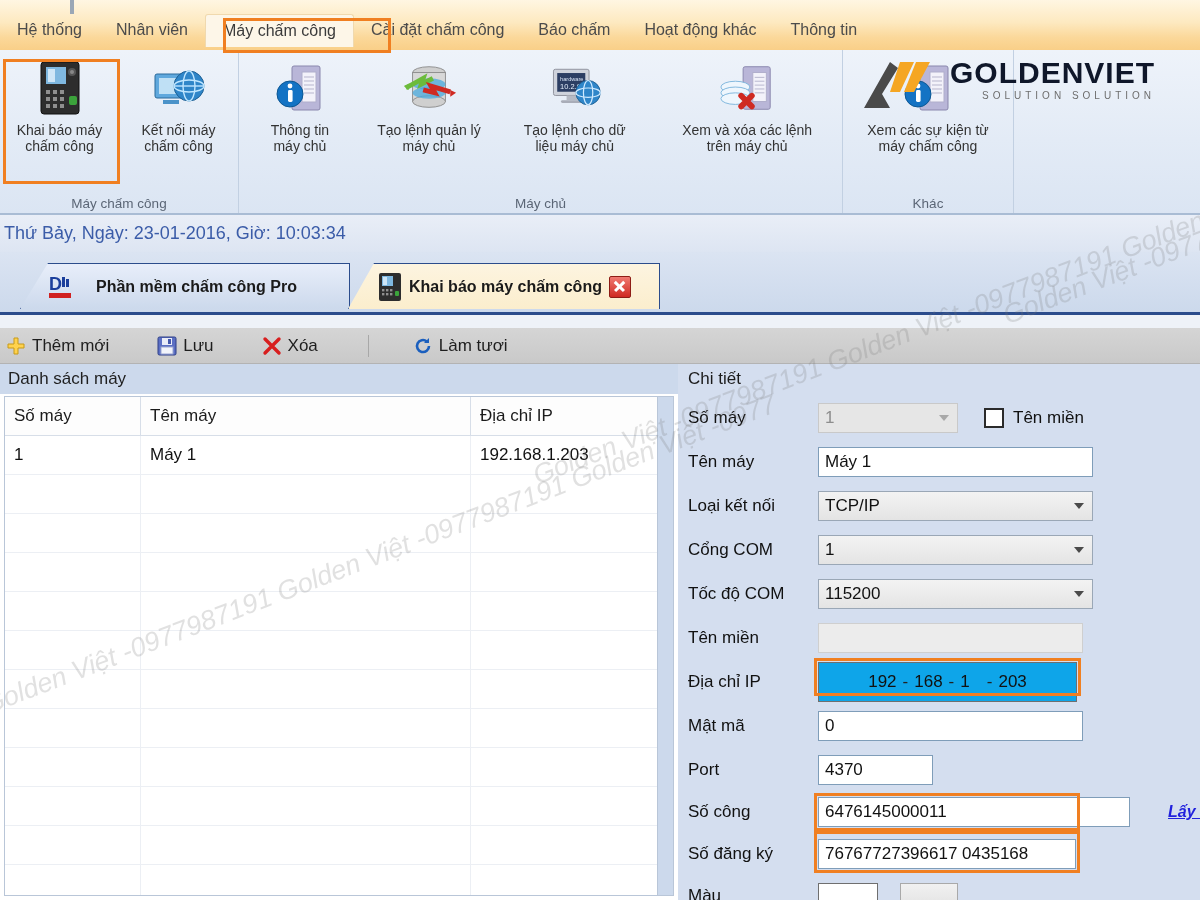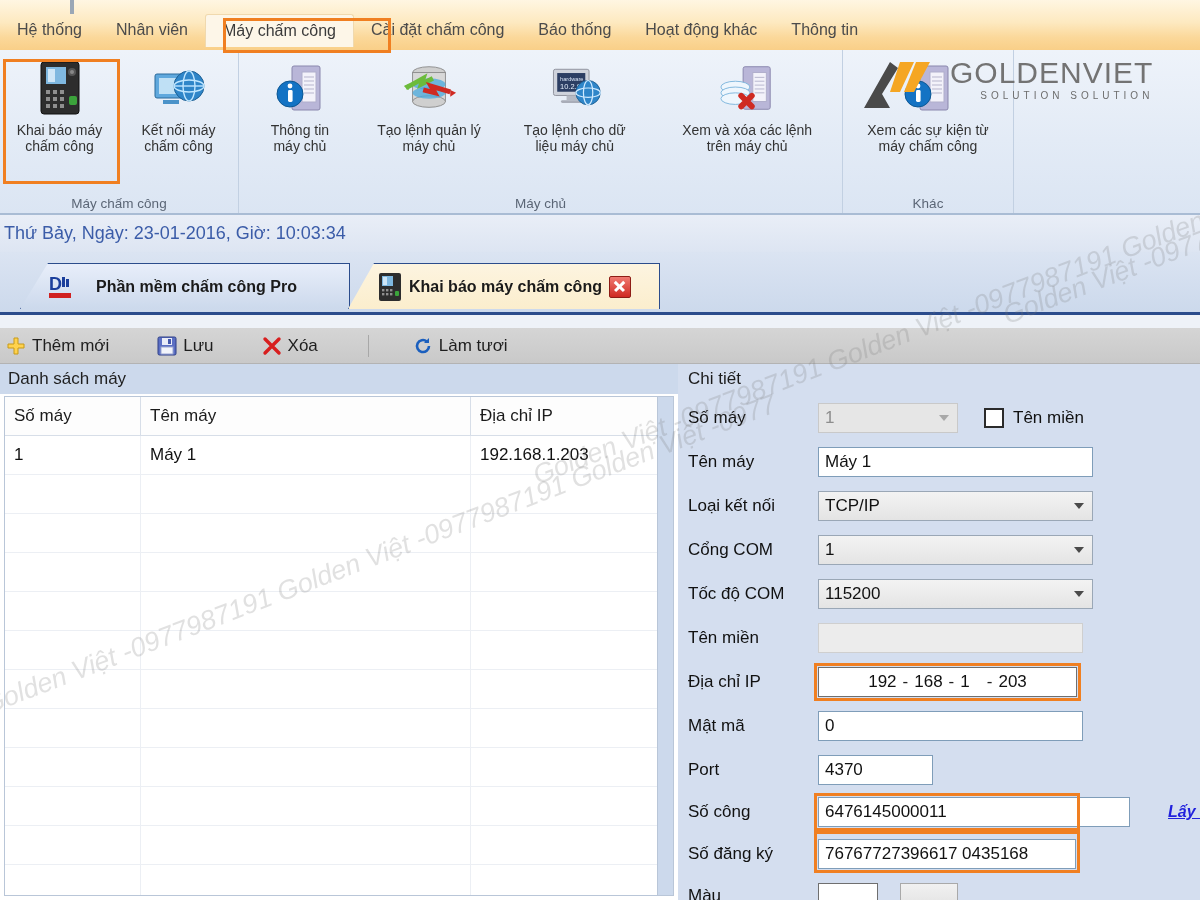--- a/index.html
+++ b/index.html
@@ -72,21 +72,21 @@
   }
   .ronald .reg{font-size:13px;vertical-align:super;}
   .ronald .acs{
     font-size:13px;color:#5a5a5a;letter-spacing:3.2px;margin-top:3px;margin-left:2px;
   }
   .gvlogo{
     position:absolute;left:860px;top:58px;z-index:35;pointer-events:none;
     display:flex;align-items:flex-start;
   }
   .gv-text{margin-left:4px;}
-  .gv-name{font-size:30px;font-weight:normal;color:#737373;letter-spacing:1px;line-height:30px;}
+  .gv-name{font-size:30px;font-weight:bold;color:#0f172a;letter-spacing:1px;line-height:30px;}
   .gv-sub{font-size:10px;color:#6d6d6d;letter-spacing:4px;text-align:right;margin-top:2px;}
 
   
   .dateline{
     position:absolute;left:0;top:215px;width:1200px;height:37px;
     background:linear-gradient(to bottom,#e9eef7 0%,#dde5f2 100%);
     color:#3b5ca8;font-size:18px;display:flex;align-items:center;padding-left:4px;
     box-sizing:border-box;
   }
 
@@ -193,21 +193,21 @@
     position:absolute;right:8px;top:50%;margin-top:-3px;width:0;height:0;
     border-left:5px solid transparent;border-right:5px solid transparent;
     border-top:6px solid #4a4a4a;
   }
   .sel.dis .caret{border-top-color:#a8a8a8;}
   .chk{
     width:20px;height:20px;background:#fff;border:2px solid #2b2b2b;box-sizing:border-box;
   }
   .chk-label{font-size:17px;color:#111;margin-left:9px;}
   .ipbox{
-    display:flex;align-items:center;justify-content:center;height:30px;background:#ffffff;
+    display:flex;align-items:center;justify-content:center;height:40px;background:#0ea5e9;
     border:1px solid #6f6f6f;box-sizing:border-box;font-size:17px;color:#111;
   }
   .ipseg{padding:0 3px;}
   .ipdot{padding:0 3px;color:#222;}
   .hl{
     position:absolute;border:3px solid #f07f21;box-sizing:border-box;pointer-events:none;
   }
   .link{
     font-size:16px;color:#2222dd;text-decoration:underline;font-style:italic;font-weight:bold;
     white-space:nowrap;
@@ -236,21 +236,21 @@
 
 <div id="app">
 
   <div class="menubar">
     <div class="topbit"></div>
     <div class="strip">
       <div class="menuitem">Hệ thống</div>
       <div class="menuitem">Nhân viên</div>
       <div class="menuitem active">Máy chấm công</div>
       <div class="menuitem">Cài đặt chấm công</div>
-      <div class="menuitem">Báo thống</div>
+      <div class="menuitem">Báo chấm</div>
       <div class="menuitem">Hoạt động khác</div>
       <div class="menuitem">Thông tin</div>
     </div>
   </div>
   <div class="menu-highlight"></div>
 
   <div class="ribbon">
     <div class="rib-groups">
 
       <div class="rib-group" style="width:238px;">

